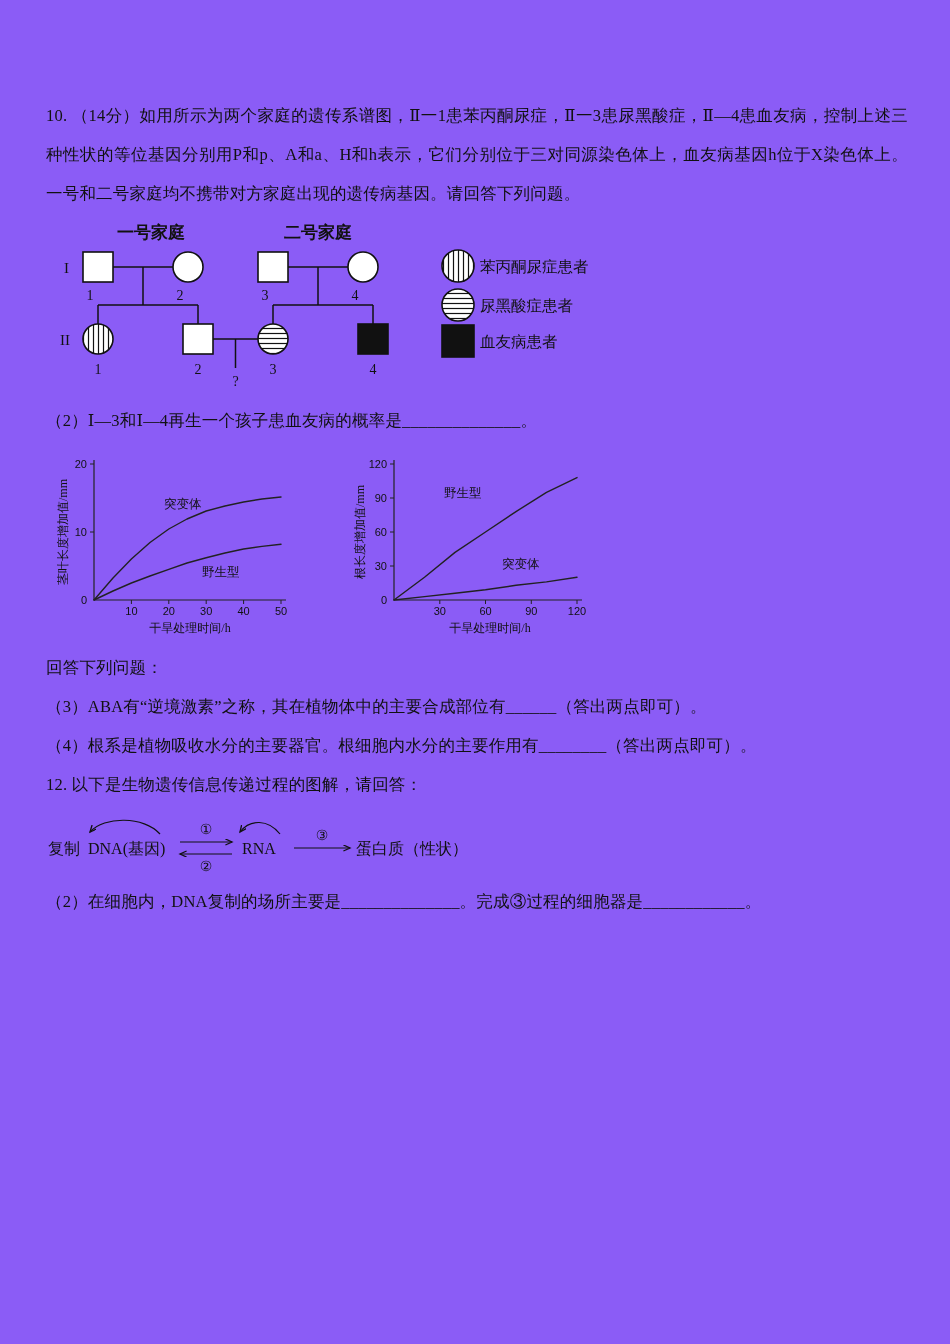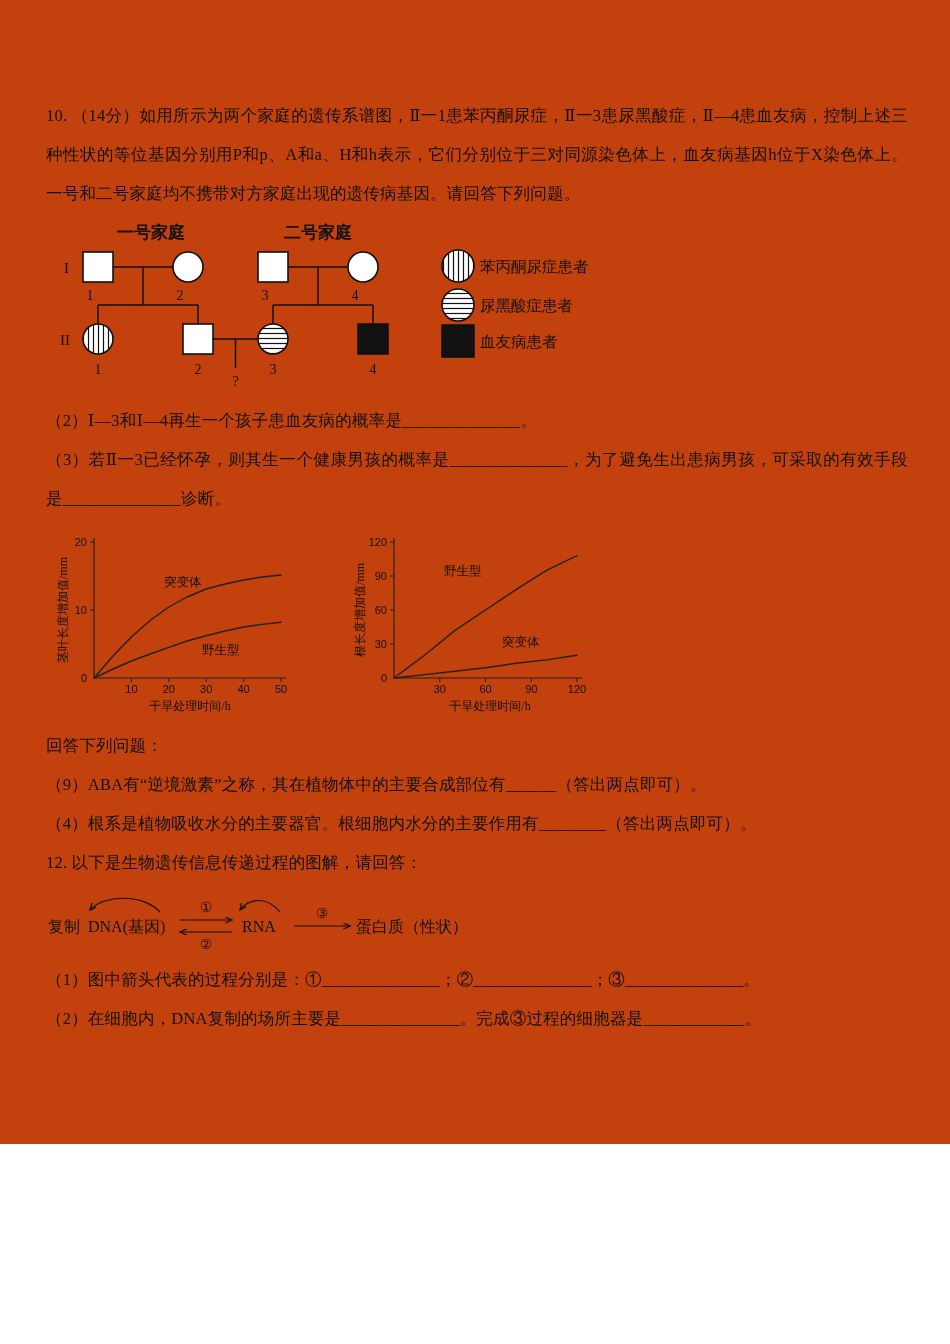--- a/index.html
+++ b/index.html
@@ -1,18 +1,18 @@
 <!DOCTYPE html>
 <html><head>
 <meta charset="utf-8">
 <style>
   html,body { margin:0; padding:0; background:#ffffff; }
   .page {
-    position:relative; width:950px; height:1144px; box-sizing:border-box;
-    background:#c2410c; color:#111;
+    position:relative; width:950px; height:1344px; box-sizing:border-box;
+    background:#8b5cf6; color:#111;
     font-family:"Liberation Serif","DejaVu Serif",serif;
     padding:96px 42px 30px 46px; overflow:hidden;
   }
   .para { font-size:16.5px; line-height:39px; margin:0; text-align:justify; letter-spacing:0.2px; }
   sup.sp { font-size:10.5px; line-height:0; }
   .pedigree-wrap { margin:8px 0 4px 10px; }
   .charts { display:flex; gap:46px; margin:12px 0 6px 10px; align-items:flex-end; }
   .flow-wrap { margin:8px 0 2px 2px; }
   
   .ped-title { font-size:17px; font-weight:bold; fill:#111; font-family:"Liberation Serif","DejaVu Serif",serif; }
@@ -100,21 +100,20 @@
         <circle class="sym" cx="402" cy="84" r="16" fill="url(#hstr)"></circle>
         <text class="legend-label" x="424" y="90">尿黑酸症患者</text>
         <rect class="sym" x="386" y="104" width="32" height="32" fill="#111"></rect>
         <text class="legend-label" x="424" y="126">血友病患者</text>
       </g>
     </svg>
   </div>
 
 
   <p class="para">（2）Ⅰ—3和Ⅰ—4再生一个孩子患血友病的概率是______________。</p>
-  <p class="para">（3）若Ⅱ一3已经怀孕，则其生一个健康男孩的概率是______________，为了避免生出患病男孩，可采取的有效手段是______________诊断。</p>
 
 
   <div class="charts">
 
     <svg width="250" height="190" viewBox="0 0 250 190">
       <g class="axis">
         <line x1="38" y1="8" x2="38" y2="148"></line>
         <line x1="38" y1="148" x2="230" y2="148"></line>
       </g>
       <g>
@@ -174,21 +173,21 @@
       <polyline class="curve" points="42,148 72.5,144.6 103,141.2 133.5,137.8 164,133.3 194.5,129.9 225,125.3"></polyline>
       <text class="series-label" x="92" y="45">野生型</text>
       <text class="series-label" x="150" y="116">突变体</text>
       <text class="ax-label" x="138" y="180" text-anchor="middle">干旱处理时间/h</text>
       <text class="ax-label" transform="translate(12,80) rotate(-90)" text-anchor="middle">根长度增加值/mm</text>
     </svg>
 
   </div>
 
   <p class="para">回答下列问题：</p>
-  <p class="para">（9）ABA有“逆境激素”之称，其在植物体中的主要合成部位有______（答出两点即可）。</p>
+  <p class="para">（3）ABA有“逆境激素”之称，其在植物体中的主要合成部位有______（答出两点即可）。</p>
   <p class="para">（4）根系是植物吸收水分的主要器官。根细胞内水分的主要作用有________（答出两点即可）。</p>
 
   <p class="para">12. 以下是生物遗传信息传递过程的图解，请回答：</p>
 
   <div class="flow-wrap">
     <svg width="450" height="64" viewBox="0 0 450 64">
       <defs>
         <marker id="arrw" markerWidth="8" markerHeight="8" refX="5.5" refY="2.5" orient="auto">
           <path d="M0,0 L5.5,2.5 L0,5" fill="none" stroke="#111" stroke-width="1.1"></path>
         </marker>
@@ -201,16 +200,15 @@
       <text class="flow-num" x="158" y="22" text-anchor="middle">①</text>
       <text class="flow-num" x="158" y="59" text-anchor="middle">②</text>
       <path class="flow-line" d="M232,22 C220,7 202,7 192,20" marker-end="url(#arrw)"></path>
       <text class="flow-text" x="194" y="42">RNA</text>
       <line class="flow-line" x1="246" y1="36" x2="302" y2="36" marker-end="url(#arrw)"></line>
       <text class="flow-num" x="274" y="28" text-anchor="middle">③</text>
       <text class="flow-text" x="308" y="42">蛋白质（性状）</text>
     </svg>
   </div>
 
-  <p class="para">（1）图中箭头代表的过程分别是：①______________；②______________；③______________。</p>
   <p class="para">（2）在细胞内，DNA复制的场所主要是______________。完成③过程的细胞器是____________。</p>
 
 </div>
 
 </body></html>

